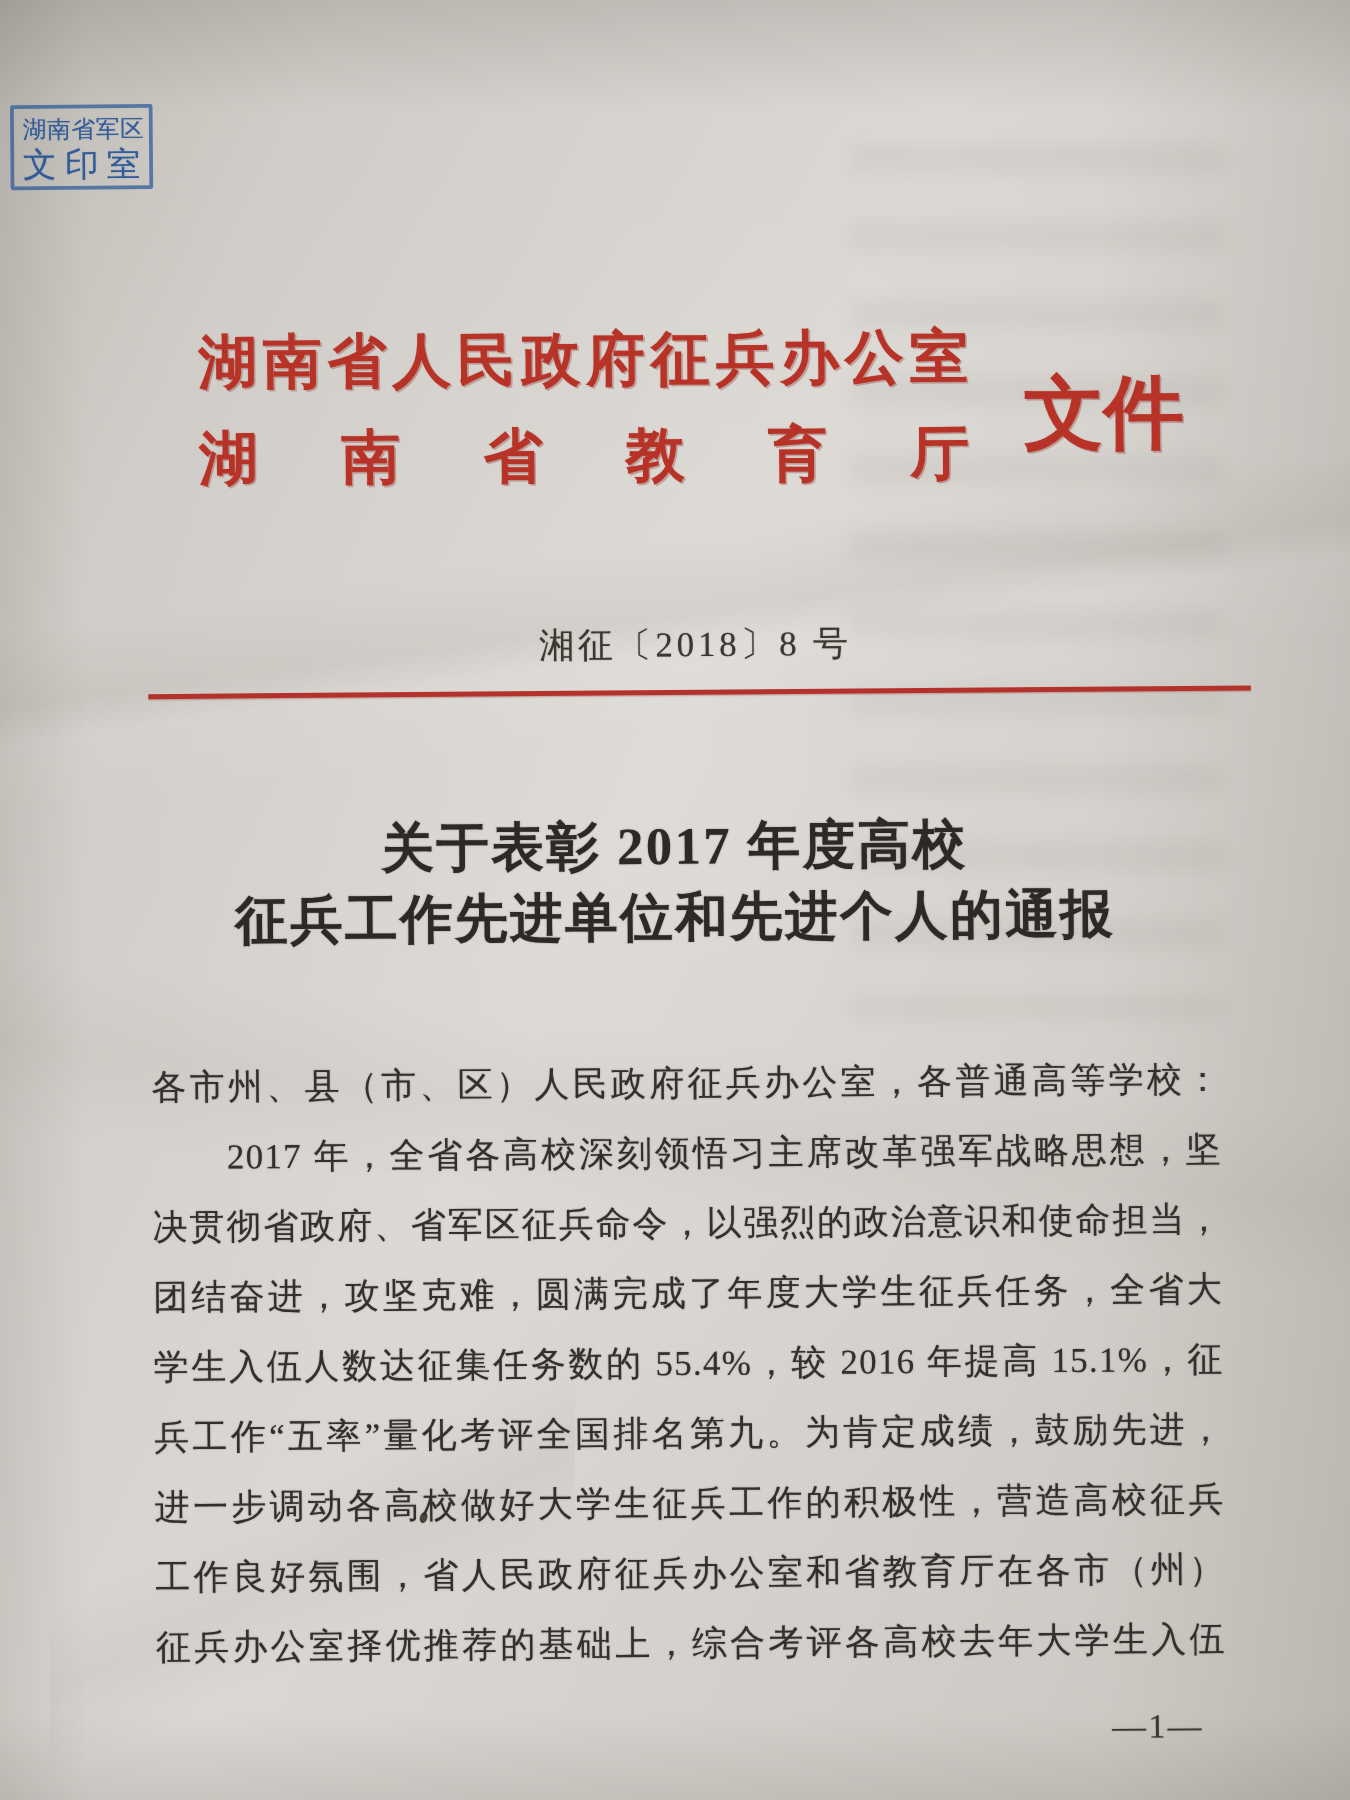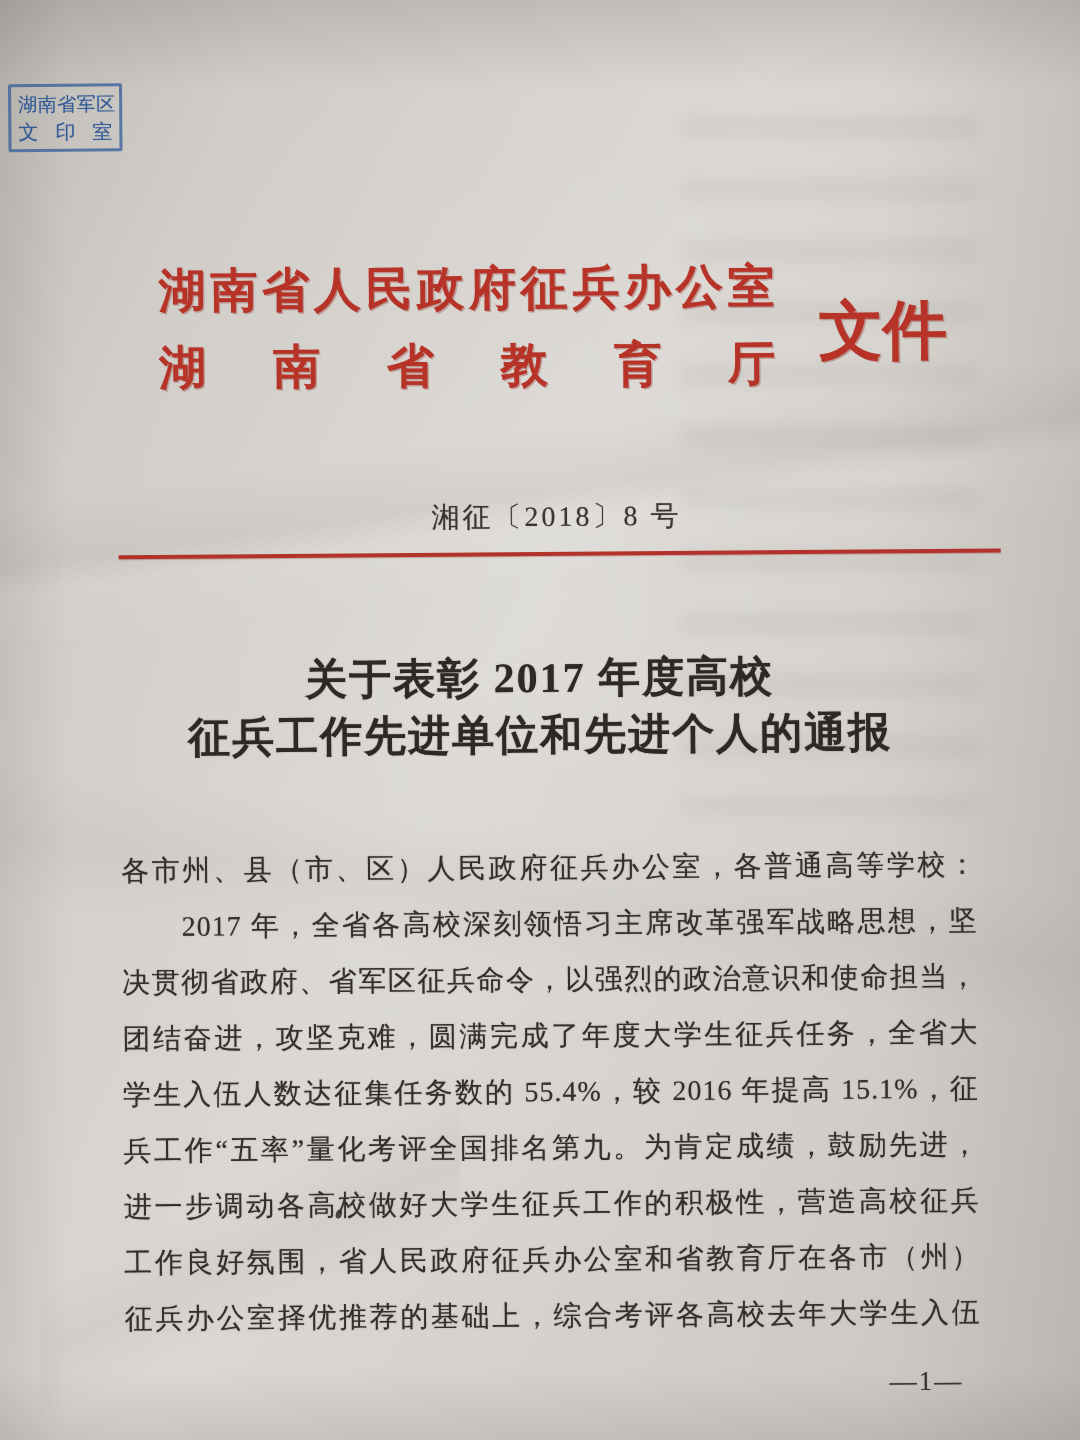--- a/index.html
+++ b/index.html
@@ -69,21 +69,21 @@
   .stamp {
     position: absolute; left: 13px; top: 80px; width: 94px;
     padding: 5px 7px 3px 7px;
     border: 3px solid rgba(44, 88, 152, 0.72);
     border-radius: 2px;
     color: rgba(38, 82, 148, 0.88);
     font-family: "Liberation Sans", sans-serif;
     text-shadow: 0 0 1px rgba(44,88,152,0.45);
   }
   .stamp-l1 { font-size: 19px; line-height: 26px; letter-spacing: 0.5px; white-space: nowrap; }
-  .stamp-l2 { font-size: 20px; line-height: 28px; text-align: justify; text-align-last: justify; }
+  .stamp-l2 { font-size: 27px; line-height: 28px; text-align: justify; text-align-last: justify; }
 
   .letterhead { position: absolute; left: 162px; top: 250px; width: 788px; display: flex; }
   .orgs { width: 642px; }
   .org-line {
     color: var(--header-red, #b73227);
     font-weight: bold;
     font-size: 47px; line-height: 77px;
     text-align: justify; text-align-last: justify;
     text-shadow: 1.5px 1.5px 0 rgba(125, 30, 20, 0.28), 0 0 1px rgba(183,50,39,0.5);
     white-space: nowrap;

